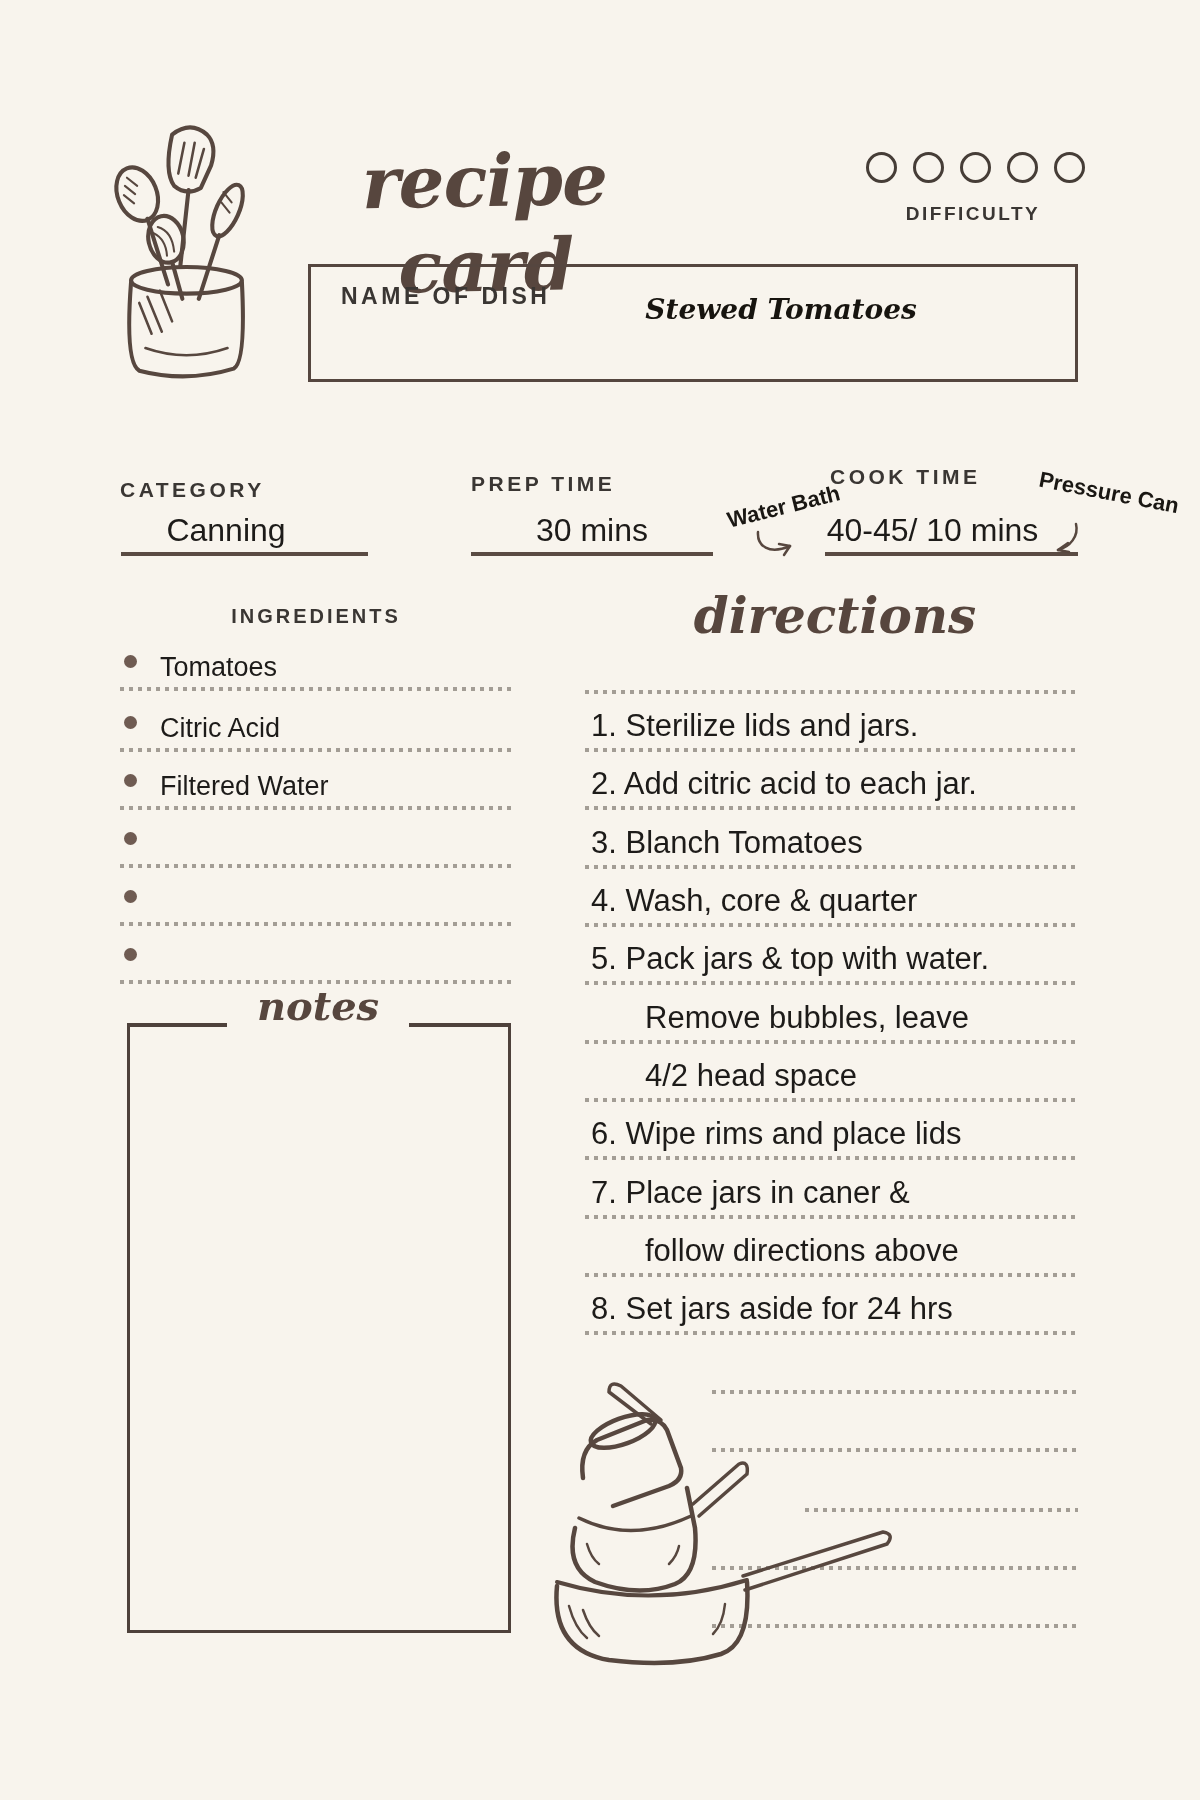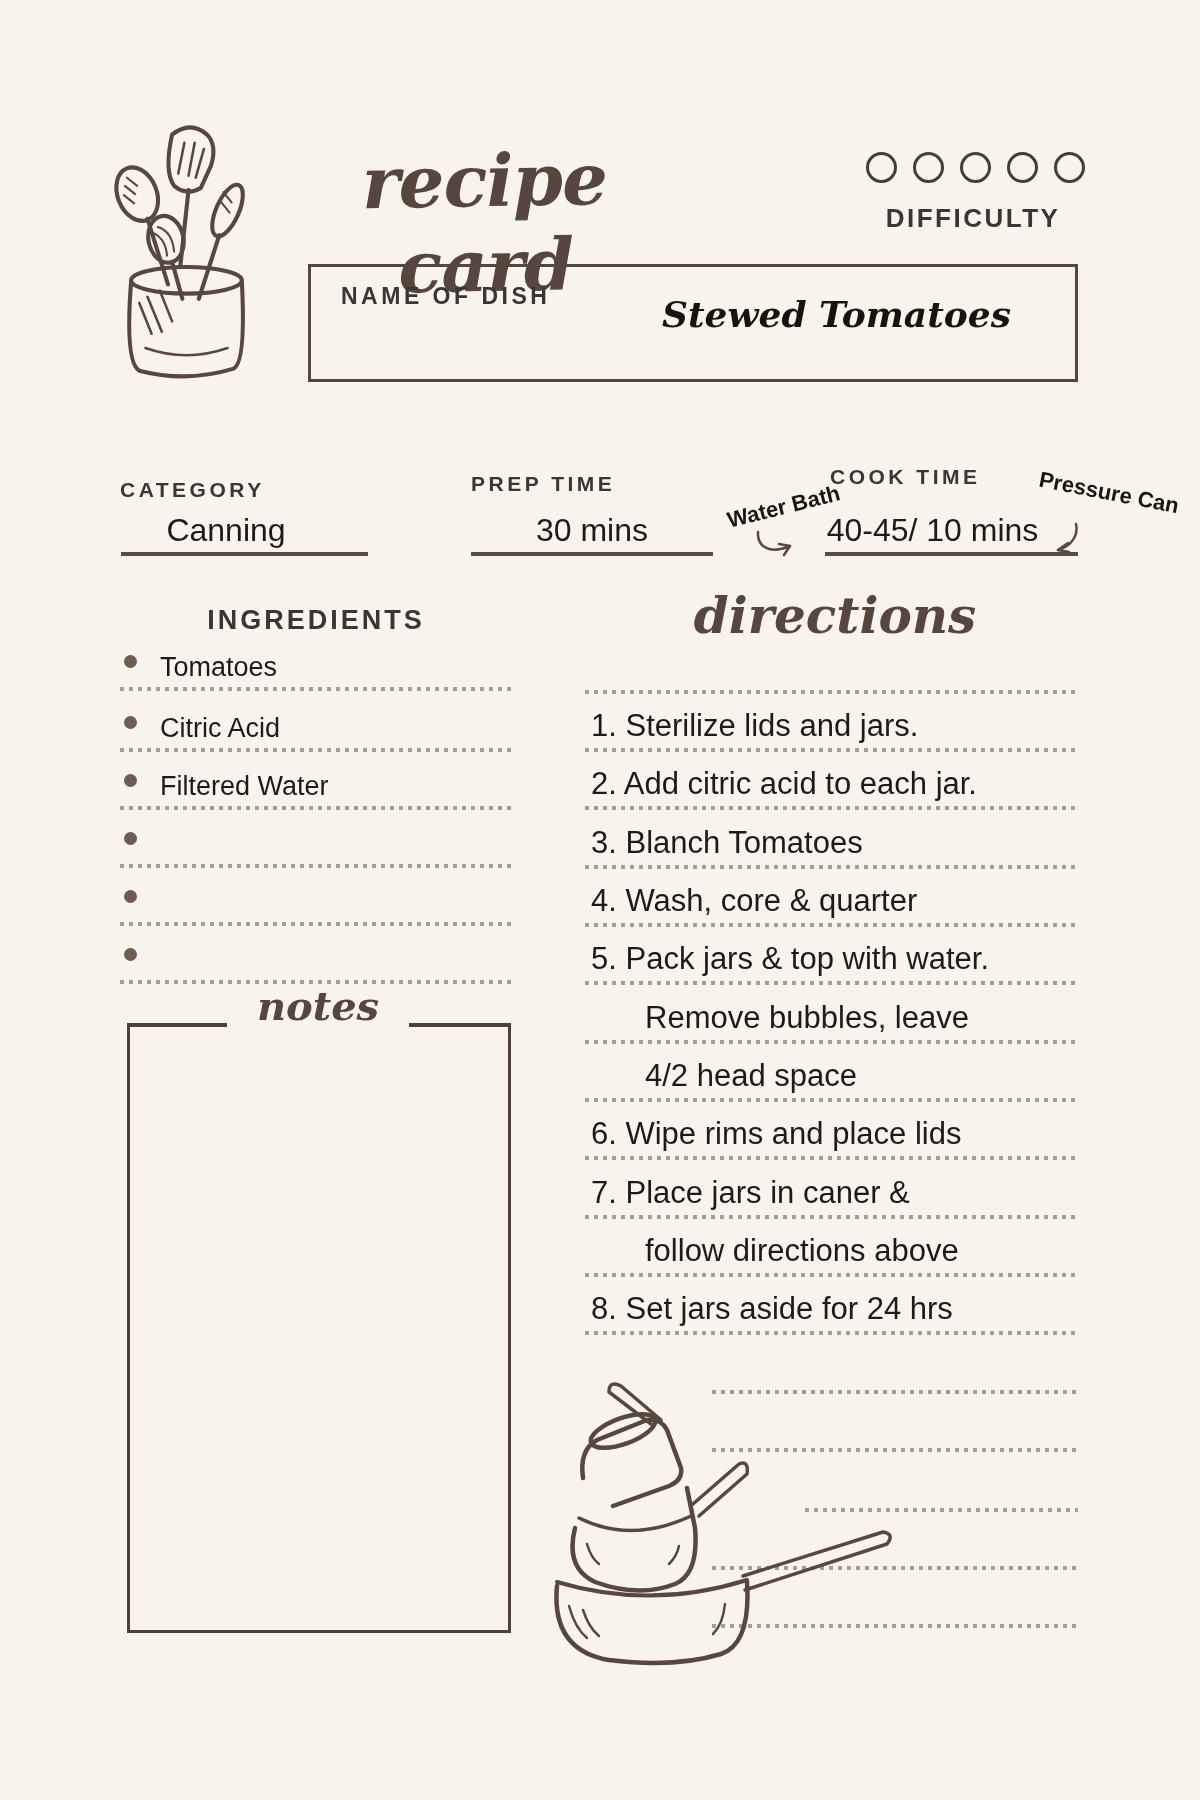--- a/index.html
+++ b/index.html
@@ -12,42 +12,42 @@
   .script{font-family:"DejaVu Serif",serif;font-style:italic;font-weight:700;color:#57463e;}
   .hand{font-family:"DejaVu Serif",serif;font-style:italic;font-weight:600;color:#17140f;}
 
   .label{font-family:"Liberation Sans",sans-serif;font-weight:700;color:#3a3633;letter-spacing:3.5px;}
 
   .title{left:275px;top:138px;width:420px;text-align:center;font-size:72px;letter-spacing:-1px;transform:rotate(-1deg);}
 
   
   .diff-circles{left:866px;top:152px;width:220px;display:flex;gap:16px;}
   .circ{width:25px;height:25px;border:3px solid #463d37;border-radius:50%;box-sizing:content-box;background:transparent;}
-  .diff-label{left:866px;top:203px;width:214px;text-align:center;font-size:26px;letter-spacing:2.5px;}
+  .diff-label{left:866px;top:203px;width:214px;text-align:center;font-size:19px;letter-spacing:2.5px;}
 
   
   .dish-box{left:308px;top:264px;width:764px;height:112px;border:3px solid #55463f;}
   .dish-label{left:30px;top:16px;font-size:23px;}
   .dish-value{left:240px;top:26px;width:460px;text-align:center;font-size:42px;}
 
   
   .meta-label{font-size:21px;}
   .meta-value{font-size:32px;color:#1d1b19;text-align:center;}
   .solidline{height:4px;background:#5a4b43;}
 
   .annot{font-size:22px;font-weight:600;color:#1a1713;}
 
   
   .dline{position:absolute;left:0;right:0;bottom:0;height:4px;
     background-image:repeating-linear-gradient(to right,#a39d95 0,#a39d95 4px,transparent 4px,transparent 9px);}
   .dotted{height:4px;
     background-image:repeating-linear-gradient(to right,#a39d95 0,#a39d95 4px,transparent 4px,transparent 9px);}
 
   
-  .ing-head{left:120px;top:605px;width:392px;text-align:center;font-size:27px;letter-spacing:3px;}
+  .ing-head{left:120px;top:605px;width:392px;text-align:center;font-size:20px;letter-spacing:3px;}
   .ing-row{position:absolute;left:120px;width:392px;height:48px;}
   .ing-row .bullet{position:absolute;left:4px;top:12px;width:13px;height:13px;border-radius:50%;background:#6f5b52;}
   .ing-row .ing-text{position:absolute;left:40px;bottom:8px;font-size:27px;color:#1d1b19;}
 
   
   .dir-head{left:660px;top:586px;width:350px;text-align:center;font-size:50px;}
   .dir-row{position:absolute;left:585px;width:493px;height:54px;}
   .dir-row .dir-text{position:absolute;left:6px;bottom:8px;font-size:31px;color:#1d1b19;white-space:nowrap;}
   .dir-row .dir-text.indent{left:60px;}
 
@@ -97,21 +97,21 @@
     <span class="circ"></span>
     <span class="circ"></span>
     <span class="circ"></span>
     <span class="circ"></span>
     <span class="circ"></span>
   </div>
   <div class="abs label diff-label">DIFFICULTY</div>
 
   <div class="abs dish-box">
     <span class="abs label dish-label">NAME OF DISH</span>
-    <span class="abs hand dish-value" style="font-size:36px;text-align:right;">Stewed Tomatoes</span>
+    <span class="abs hand dish-value" style="font-size:28px;">Stewed Tomatoes</span>
   </div>
 
   <div class="abs label meta-label" style="left:120px;top:478px;">CATEGORY</div>
   <div class="abs meta-value" style="left:121px;top:512px;width:210px;">Canning</div>
   <div class="abs solidline" style="left:121px;top:552px;width:247px;"></div>
 
   <div class="abs label meta-label" style="left:471px;top:472px;">PREP TIME</div>
   <div class="abs meta-value" style="left:471px;top:512px;width:242px;">30 mins</div>
   <div class="abs solidline" style="left:471px;top:552px;width:242px;"></div>
 

